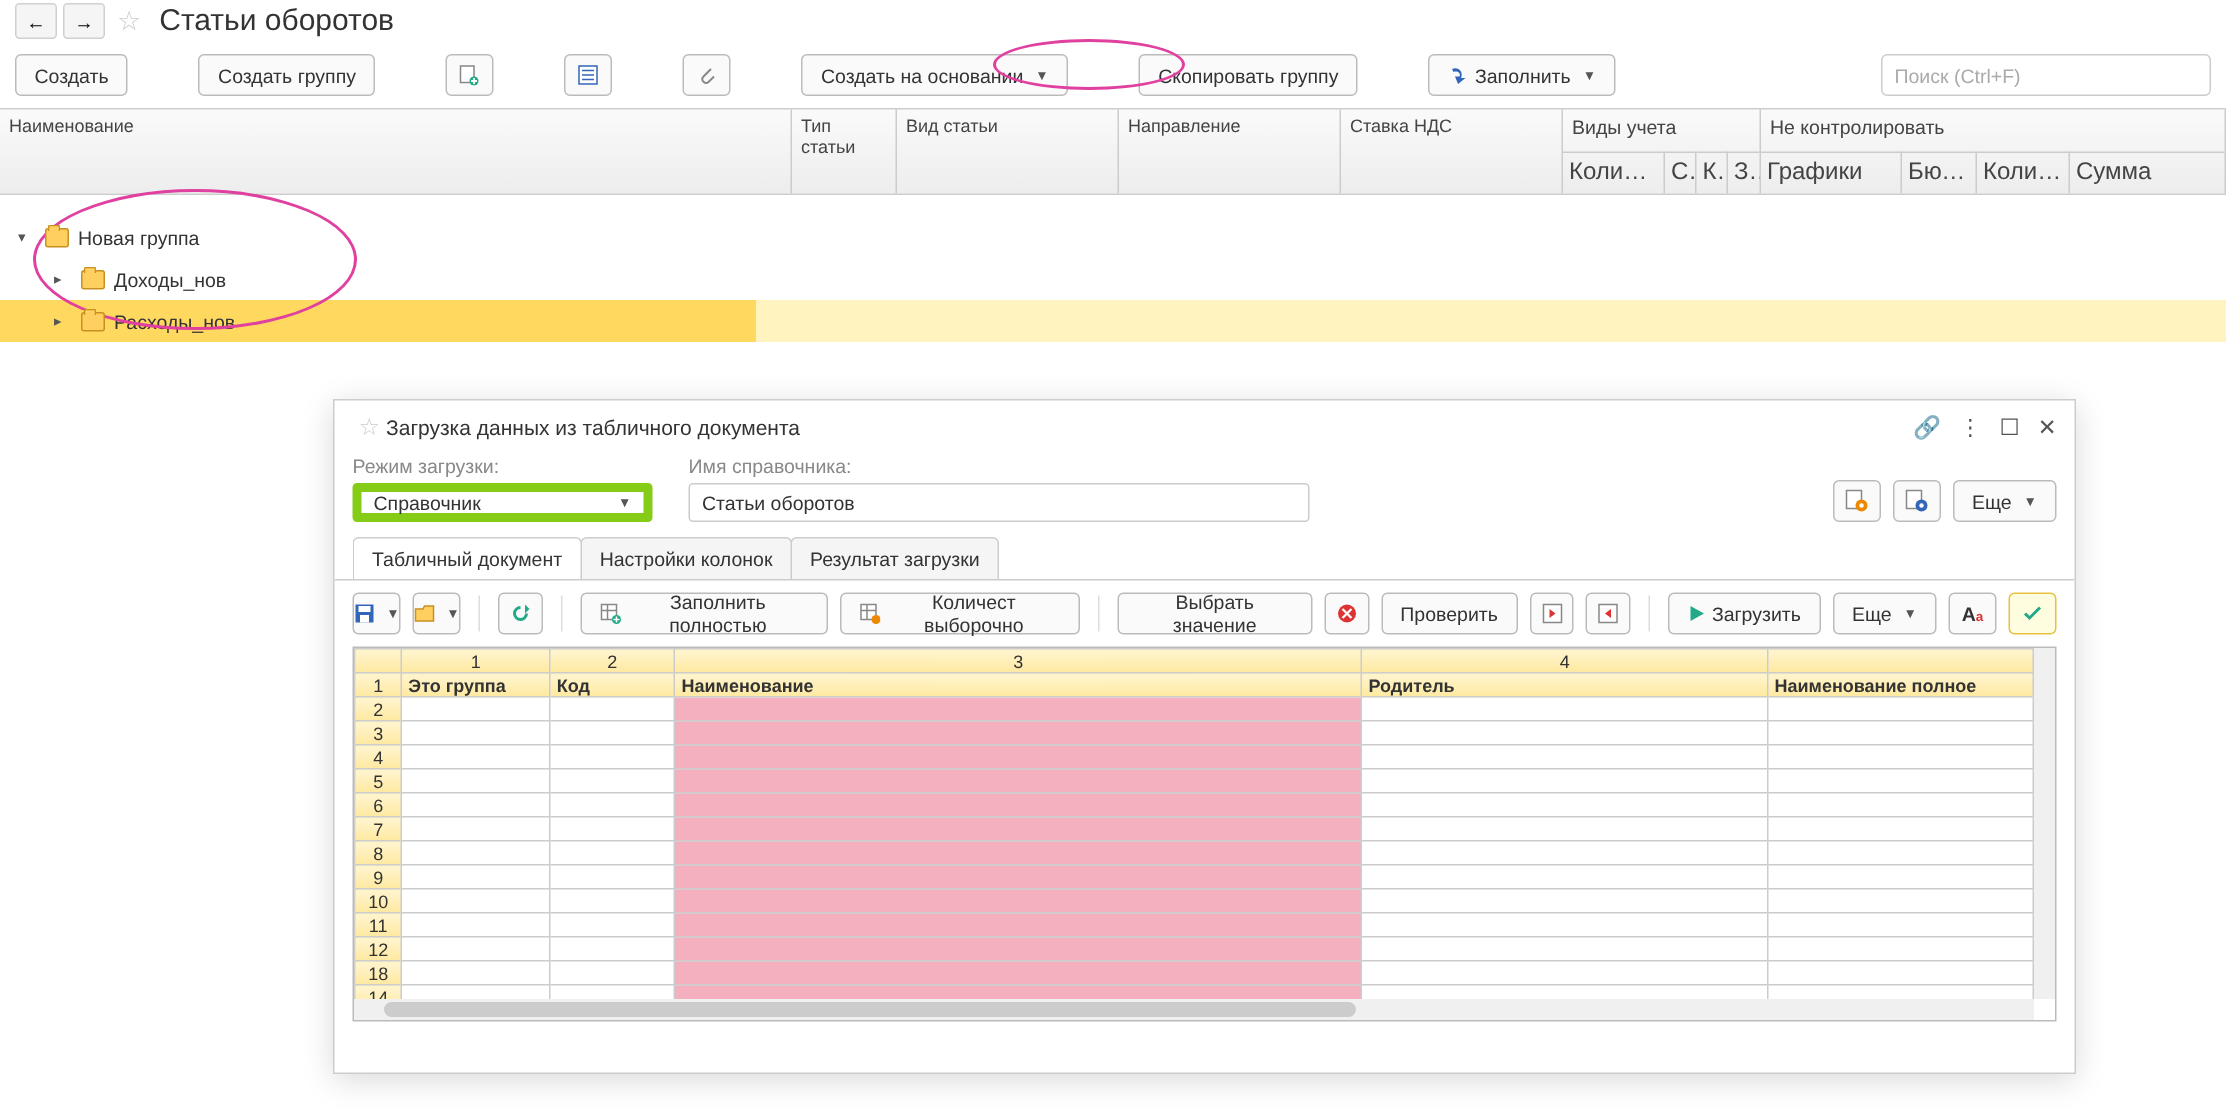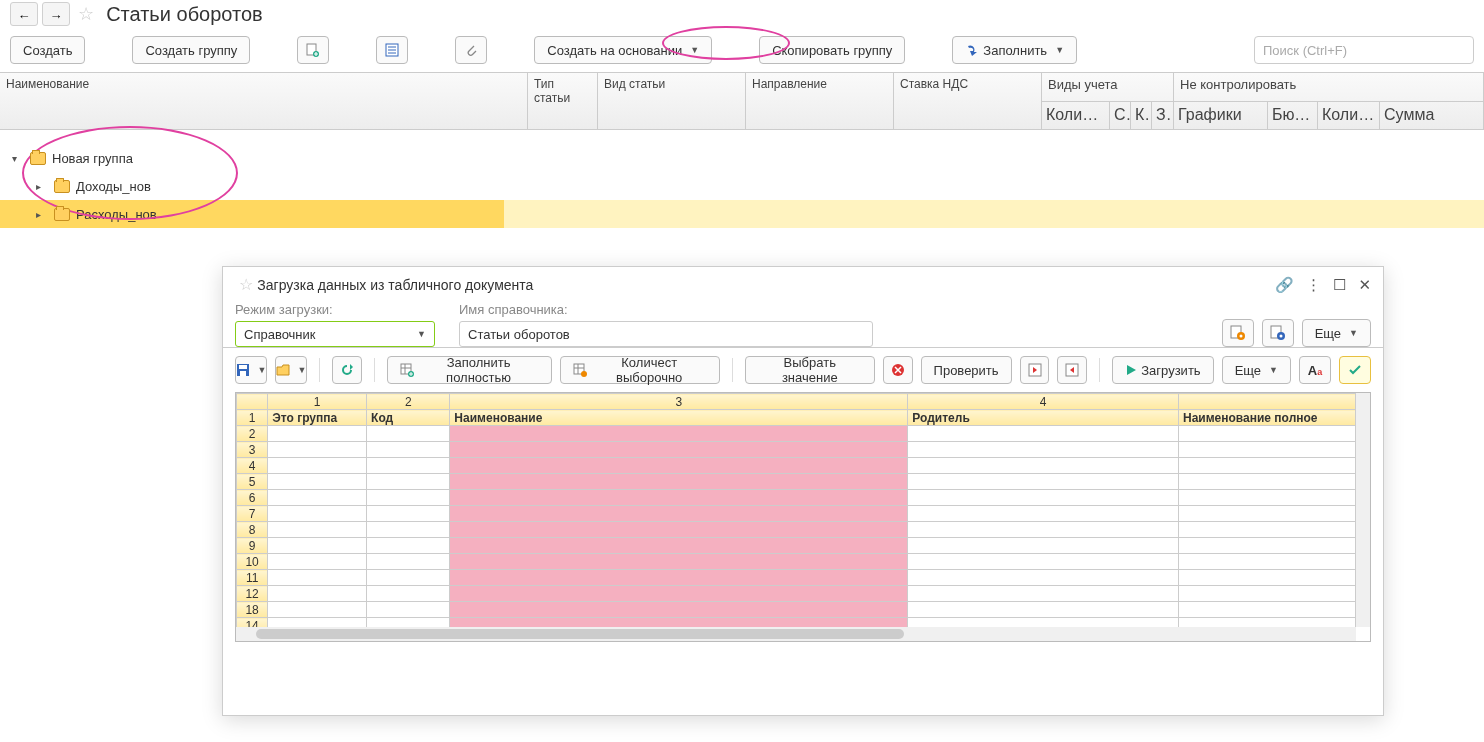--- a/index.html
+++ b/index.html
@@ -51,21 +51,21 @@
 .dialog { position: absolute; left: 222px; top: 266px; width: 1162px; height: 450px; background: #fff; border: 1px solid #ccc; box-shadow: 0 4px 20px rgba(0,0,0,0.15); }
 .dialog-head { display:flex; align-items:center; padding: 8px 12px; }
 .dialog-head .star-icon { font-size:16px; }
 .dialog-title { font-size: 14px; color: #333; font-weight: normal; }
 .dialog-head .actions { margin-left:auto; display:flex; gap:12px; color:#555; }
 .dialog-head .actions span { cursor:pointer; font-size:15px; }
 
 .form-row { display:flex; padding: 0 12px; gap: 24px; align-items:flex-end; }
 .form-group { display:flex; flex-direction:column; }
 .form-label { font-size: 13px; color: #888; margin-bottom: 4px; }
-.select-box { width: 200px; height: 26px; border: 1px solid #84cc16; border-radius: 3px; display:flex; align-items:center; padding:0 8px; justify-content:space-between; font-size:13px; color:#333; }
+.select-box { width: 200px; height: 26px; border: 6px solid #84cc16; border-radius: 3px; display:flex; align-items:center; padding:0 8px; justify-content:space-between; font-size:13px; color:#333; }
 .input-box { width: 414px; height: 26px; border: 1px solid #ccc; border-radius: 3px; padding:0 8px; font-size:13px; color:#333; }
 .right-actions { margin-left:auto; display:flex; gap:8px; }
 
 
 .tabs { display:flex; margin: 10px 12px 0 12px; }
 .tab { padding: 6px 12px; border:1px solid #ccc; border-bottom:none; font-size:13px; color:#333; background:#f5f5f5; border-radius:4px 4px 0 0; margin-right:-1px; cursor:pointer; }
 .tab.active { background:#fff; }
 
 
 .inner-toolbar { display:flex; padding: 8px 12px; gap:8px; border-top:1px solid #ccc; align-items:center; }
@@ -249,20 +249,25 @@
             </svg>
         </span>
       </button>
       <button class="btn">
         <span>Еще</span>
         <span class="dropdown-arrow">▼</span>
       </button>
     </div>
   </div>
 
+  <div class="tabs">
+    <div class="tab active">Табличный документ</div>
+    <div class="tab">Настройки колонок</div>
+    <div class="tab">Результат загрузки</div>
+  </div>
 
   <div class="inner-toolbar">
     <button class="btn icon-only">
       <span class="blue-icon">
         <svg width="14" height="14" viewBox="0 0 14 14">
             <rect x="1" y="1" width="12" height="12" fill="#36b"></rect>
             <rect x="3" y="2" width="8" height="4" fill="#fff"></rect>
             <rect x="4" y="8" width="6" height="5" fill="#fff"></rect>
           </svg>
       </span>

